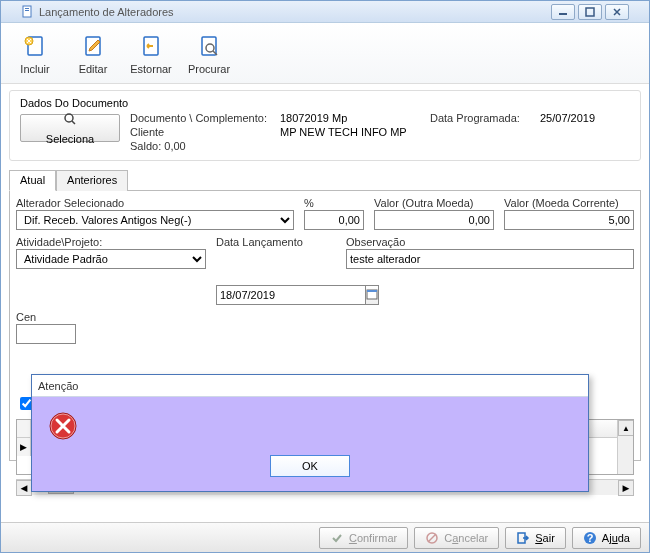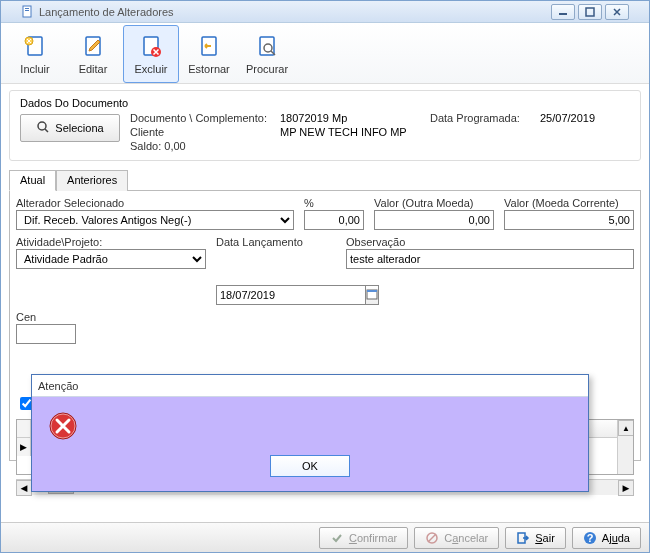--- a/index.html
+++ b/index.html
@@ -11,21 +11,21 @@
   .winbtns { display: flex; gap: 3px; }
   .winbtn { width: 24px; height: 16px; border: 1px solid #8fa9c8; border-radius: 2px; background: linear-gradient(#f7fbff,#dbe8f7); display: flex; align-items:center; justify-content:center; color:#3a5a84; font-size:10px; cursor:pointer; }
   .toolbar { display: flex; padding: 2px 22px 0 6px; gap: 2px; background: linear-gradient(#fff,#f5f7f9); border-bottom: 1px solid #ddd; }
   .tbtn { width: 56px; height: 58px; border: 1px solid transparent; display: flex; flex-direction: column; align-items: center; justify-content: center; gap: 2px; cursor: pointer; border-radius:3px; }
   .tbtn.active { border: 1px solid #6aa0e8; background: #e6f0ff; }
   .tbtn .ico { width: 28px; height: 28px; display: flex; align-items: center; justify-content: center; }
   .tbtn .lbl { color:#333; }
   .bodyarea { flex:1; position: relative; padding: 6px 8px 0 8px; overflow:hidden; }
   .docgroup { border: 1px solid #ddd; border-radius: 3px; padding: 6px 10px 8px 10px; margin-bottom: 6px; }
   .docrow { display:flex; align-items:flex-start; gap:10px; }
-  .selbtn { width:100px; height:28px; border:1px solid #aaa; background:linear-gradient(#fff,#e9e9e9); display:flex; align-items:center; justify-content:center; gap:5px; cursor:pointer; border-radius:2px; margin-top:2px; }
+  .selbtn { width:100px; height:28px; border:1px solid #aaa; background:linear-gradient(#fff,#e9e9e9); display:flex; align-items:center; justify-content:center; gap:5px; cursor:pointer; border-radius:2px; margin-top:2px;flex-direction:column; }
   .docinfo { flex:1; display:grid; grid-template-columns: 150px 1fr 110px 90px; row-gap:2px; }
   .docinfo .lbl { color:#333; }
   .tabs { display:flex; border-bottom:1px solid #bbb; margin-top:8px; }
   .tab { padding:3px 10px 4px 10px; border:1px solid #bbb; border-bottom:none; background:#f2f2f2; position:relative; top:1px; cursor:pointer; }
   .tab.active { background:#fff; border-bottom:1px solid #fff; }
   .tabbody { border:1px solid #bbb; border-top:none; padding:6px 6px 0 6px; }
   .row { display:flex; gap:10px; margin-bottom:6px; }
   .fld { display:flex; flex-direction:column; }
   .fld label { color:#333; margin-bottom:1px; }
   input[type=text], select { height:20px; border:1px solid #888; background:#fff; padding:0 3px; }
@@ -102,30 +102,20 @@
     </div>
     <div class="tbtn">
       <span class="ico">
           <svg width="26" height="26">
             <rect x="6" y="3" width="14" height="18" rx="1" fill="#fff" stroke="#2b6fc7" stroke-width="1.5"></rect>
             <path d="M18 6 L10 14 L9 17 L12 16 L20 8 Z" fill="#f4b540" stroke="#c77d1c"></path>
           </svg>
         </span>
       <span class="lbl">Editar</span>
     </div>
-    <div class="tbtn active">
-      <span class="ico">
-          <svg width="26" height="26">
-            <rect x="6" y="3" width="14" height="18" rx="1" fill="#fff" stroke="#2b6fc7" stroke-width="1.5"></rect>
-            <circle cx="18" cy="18" r="5" fill="#e33"></circle>
-            <path d="M15.5 15.5 L20.5 20.5 M20.5 15.5 L15.5 20.5" stroke="#fff" stroke-width="1.5"></path>
-          </svg>
-        </span>
-      <span class="lbl">Excluir</span>
-    </div>
     <div class="tbtn">
       <span class="ico">
           <svg width="26" height="26">
             <rect x="6" y="3" width="14" height="18" rx="1" fill="#fff" stroke="#2b6fc7" stroke-width="1.5"></rect>
             <path d="M9 12 L15 12 M9 12 L11 10 M9 12 L11 14" stroke="#e6a720" stroke-width="1.8" fill="none"></path>
           </svg>
         </span>
       <span class="lbl">Estornar</span>
     </div>
     <div class="tbtn">

